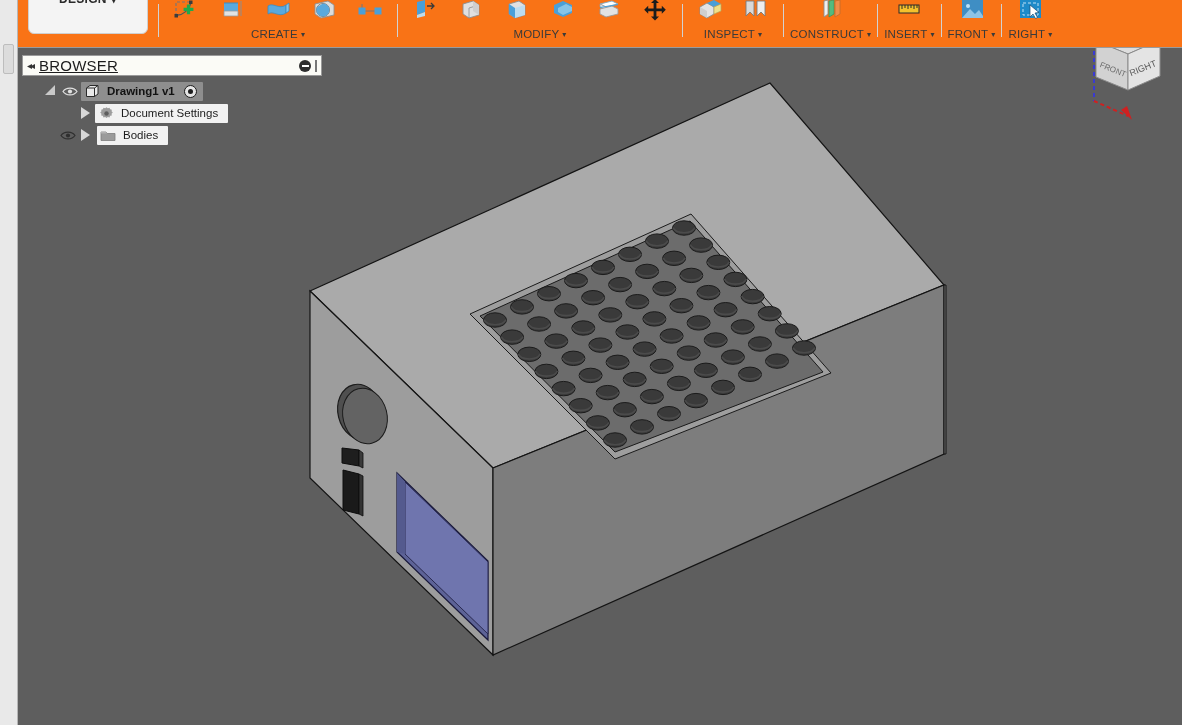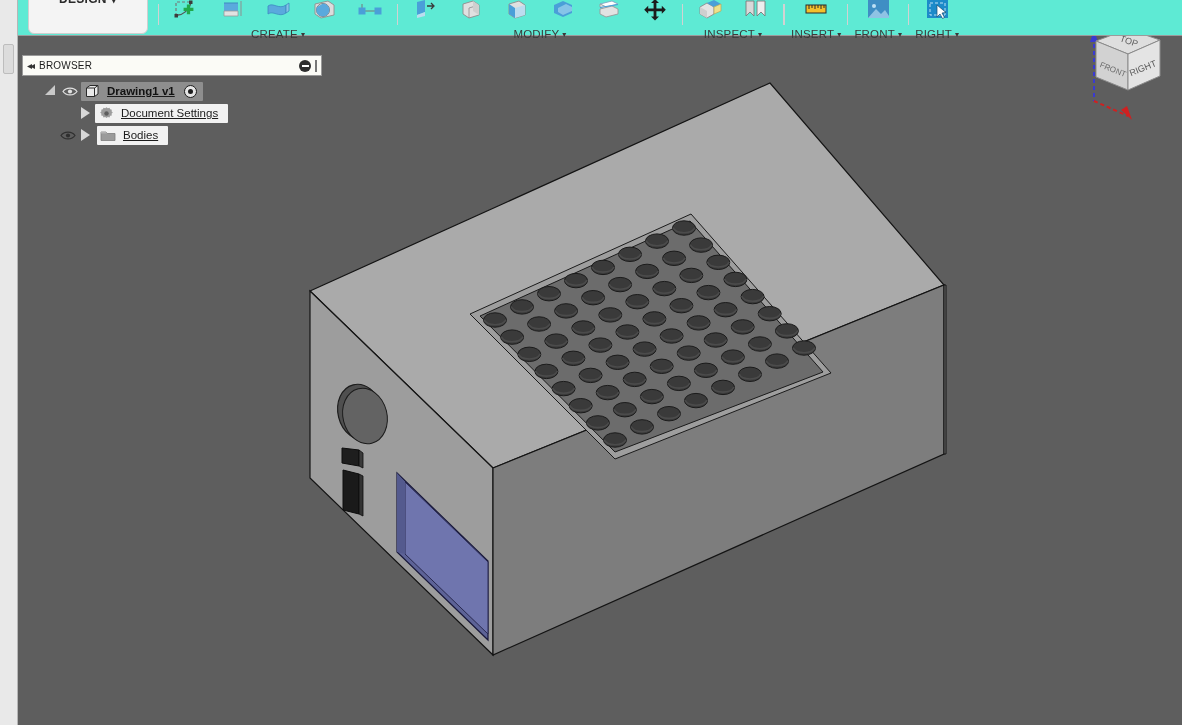--- a/index.html
+++ b/index.html
@@ -16,22 +16,22 @@
     position: absolute; left: 0; top: 0; width: 18px; height: 725px;
     background: #e9e9e9; border-right: 1px solid #b6b6b6; z-index: 6;
   }
   .left-strip-tab {
     position: absolute; left: 3px; top: 44px; width: 11px; height: 30px;
     background: #dcdcdc; border: 1px solid #bdbdbd; border-radius: 2px;
   }
 
   
   .toolbar {
-    position: absolute; left: 18px; top: 0; width: 1164px; height: 36px;
-    background: #5eead4;
+    position: absolute; left: 18px; top: 0; width: 1164px; height: 48px;
+    background: #f97316;
     border-bottom: 1px solid #9b9b9b;
     display: flex; align-items: stretch; z-index: 5;
   }
   .design-panel {
     width: 140px; position: relative; display: flex;
     align-items: flex-start; justify-content: center;
   }
   .design-box {
     position: absolute; left: 10px; top: -22px; width: 120px; height: 56px;
     border: 1px solid #cfcfcf; border-radius: 6px; background: #f4f4f4;
@@ -69,21 +69,21 @@
   
   .browser {
     position: absolute; left: 22px; top: 55px; width: 300px; z-index: 4;
     font-size: 11.5px; color: #1c1c1c;
   }
   .browser-head {
     height: 21px; background: #fbfbf6; border: 1px solid #9a9a9a;
     display: flex; align-items: center; padding: 0 4px;
   }
   .bh-collapse { font-size: 10px; color: #333; margin-right: 6px; letter-spacing:-2px; }
-  .bh-title { flex: 1; font-size: 10px; color: #1c1c1c; letter-spacing: .2px; }
+  .bh-title { flex: 1; font-size: 15px; color: #1c1c1c; letter-spacing: .2px; text-decoration: underline; }
   .bh-min {
     width: 12px; height: 12px; border-radius: 50%; background: #2f2f2f;
     display: flex; align-items: center; justify-content: center; margin-right: 4px;
   }
   .bh-min i { display: block; width: 7px; height: 2px; background: #fff; }
   .bh-grip { width: 2px; height: 12px; border-left: 1px solid #777; border-right: 1px solid #777; }
 
   .tree { padding-top: 4px; }
   .node { display: flex; align-items: center; height: 22px; }
   .arrow-open {
@@ -97,21 +97,21 @@
   .arrow-closed {
     width: 14px; height: 14px; margin-left: 56px; margin-right: 3px; position: relative;
   }
   .arrow-closed::before {
     content: ""; position: absolute; left: 3px; top: 1px;
     border-top: 6px solid transparent; border-bottom: 6px solid transparent;
     border-left: 9px solid #d7d7d7;
   }
   .pill {
     display: flex; align-items: center; height: 19px;
-    background: #f2f2f2; border-radius: 1px; padding: 0 6px 0 2px; text-decoration: underline;
+    background: #f2f2f2; border-radius: 1px; padding: 0 6px 0 2px;
   }
   .pill.sel { background: #8e8e8e; }
   .ico { width: 18px; height: 16px; display: flex; align-items: center; justify-content: center; margin-right: 2px; }
   .label { font-size: 11.5px; padding: 0 4px; white-space: nowrap; }
   .pill.sel .label { color: #121212; font-weight: bold; background: #8e8e8e; }
   .radio {
     width: 13px; height: 13px; border-radius: 50%; border: 1.5px solid #1d1d1d;
     background: #e6e6e6; display: flex; align-items: center; justify-content: center;
     margin-left: 5px;
   }
@@ -255,20 +255,34 @@
           </svg>
         </div>
       </div>
       <div class="tb-label">
         <span>INSPECT</span><span class="car">▾</span>
       </div>
     </div>
 
     <div class="tb-sep"></div>
 
+    <div class="tb-group">
+      <div class="tb-icons" style="justify-content:center">
+        <div class="tb-btn">
+          <svg width="28" height="26" viewBox="0 0 28 26">
+            <path d="M7 5 L7 21 L11 18 L11 4 Z" fill="#efefef" stroke="#8d8d8d" stroke-width=".9"></path>
+            <path d="M12 5 L12 21 L17 18 L17 4 Z" fill="#53bb7e" stroke="#3d9460" stroke-width=".8"></path>
+            <path d="M18 5 L18 21 L23 18 L23 4 Z" fill="#ef8d4a" stroke="#c06c2e" stroke-width=".8"></path>
+          </svg>
+        </div>
+      </div>
+      <div class="tb-label">
+        <span>CONSTRUCT</span><span class="car">▾</span>
+      </div>
+    </div>
 
     <div class="tb-sep"></div>
 
     <div class="tb-group">
       <div class="tb-icons" style="justify-content:center">
         <div class="tb-btn">
           <svg width="28" height="26" viewBox="0 0 28 26">
             <rect x="4" y="9" width="20" height="8" fill="#f4c02c" stroke="#2b2b2b" stroke-width="1"></rect>
             <g stroke="#2b2b2b" stroke-width="1">
               <line x1="7" y1="9" x2="7" y2="13"></line>

